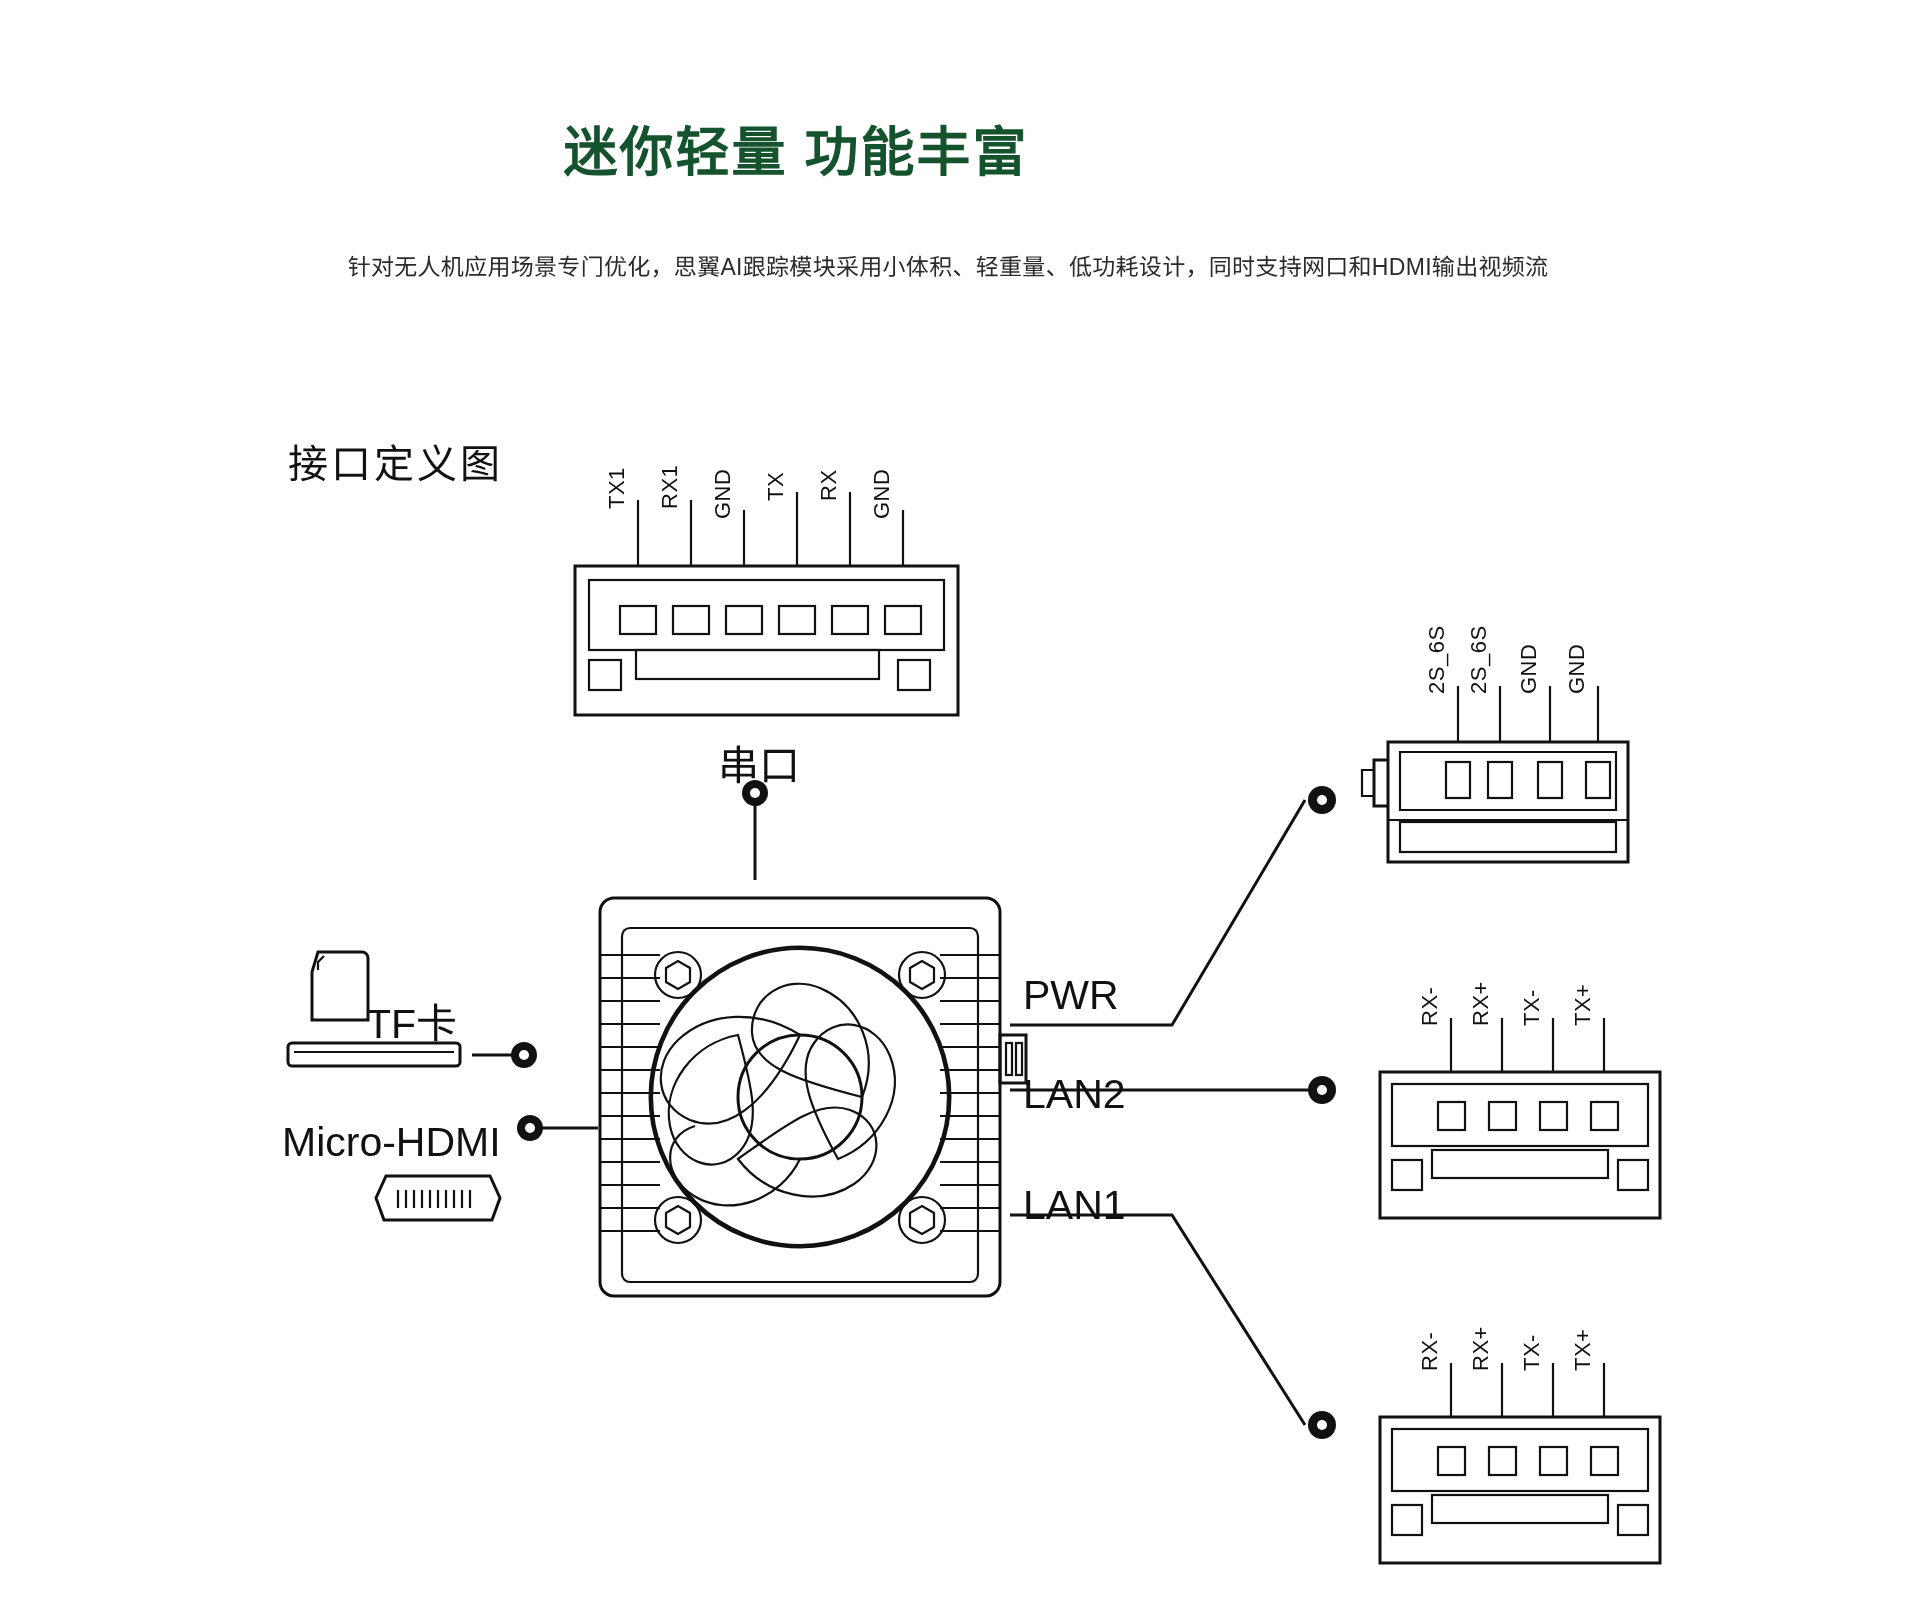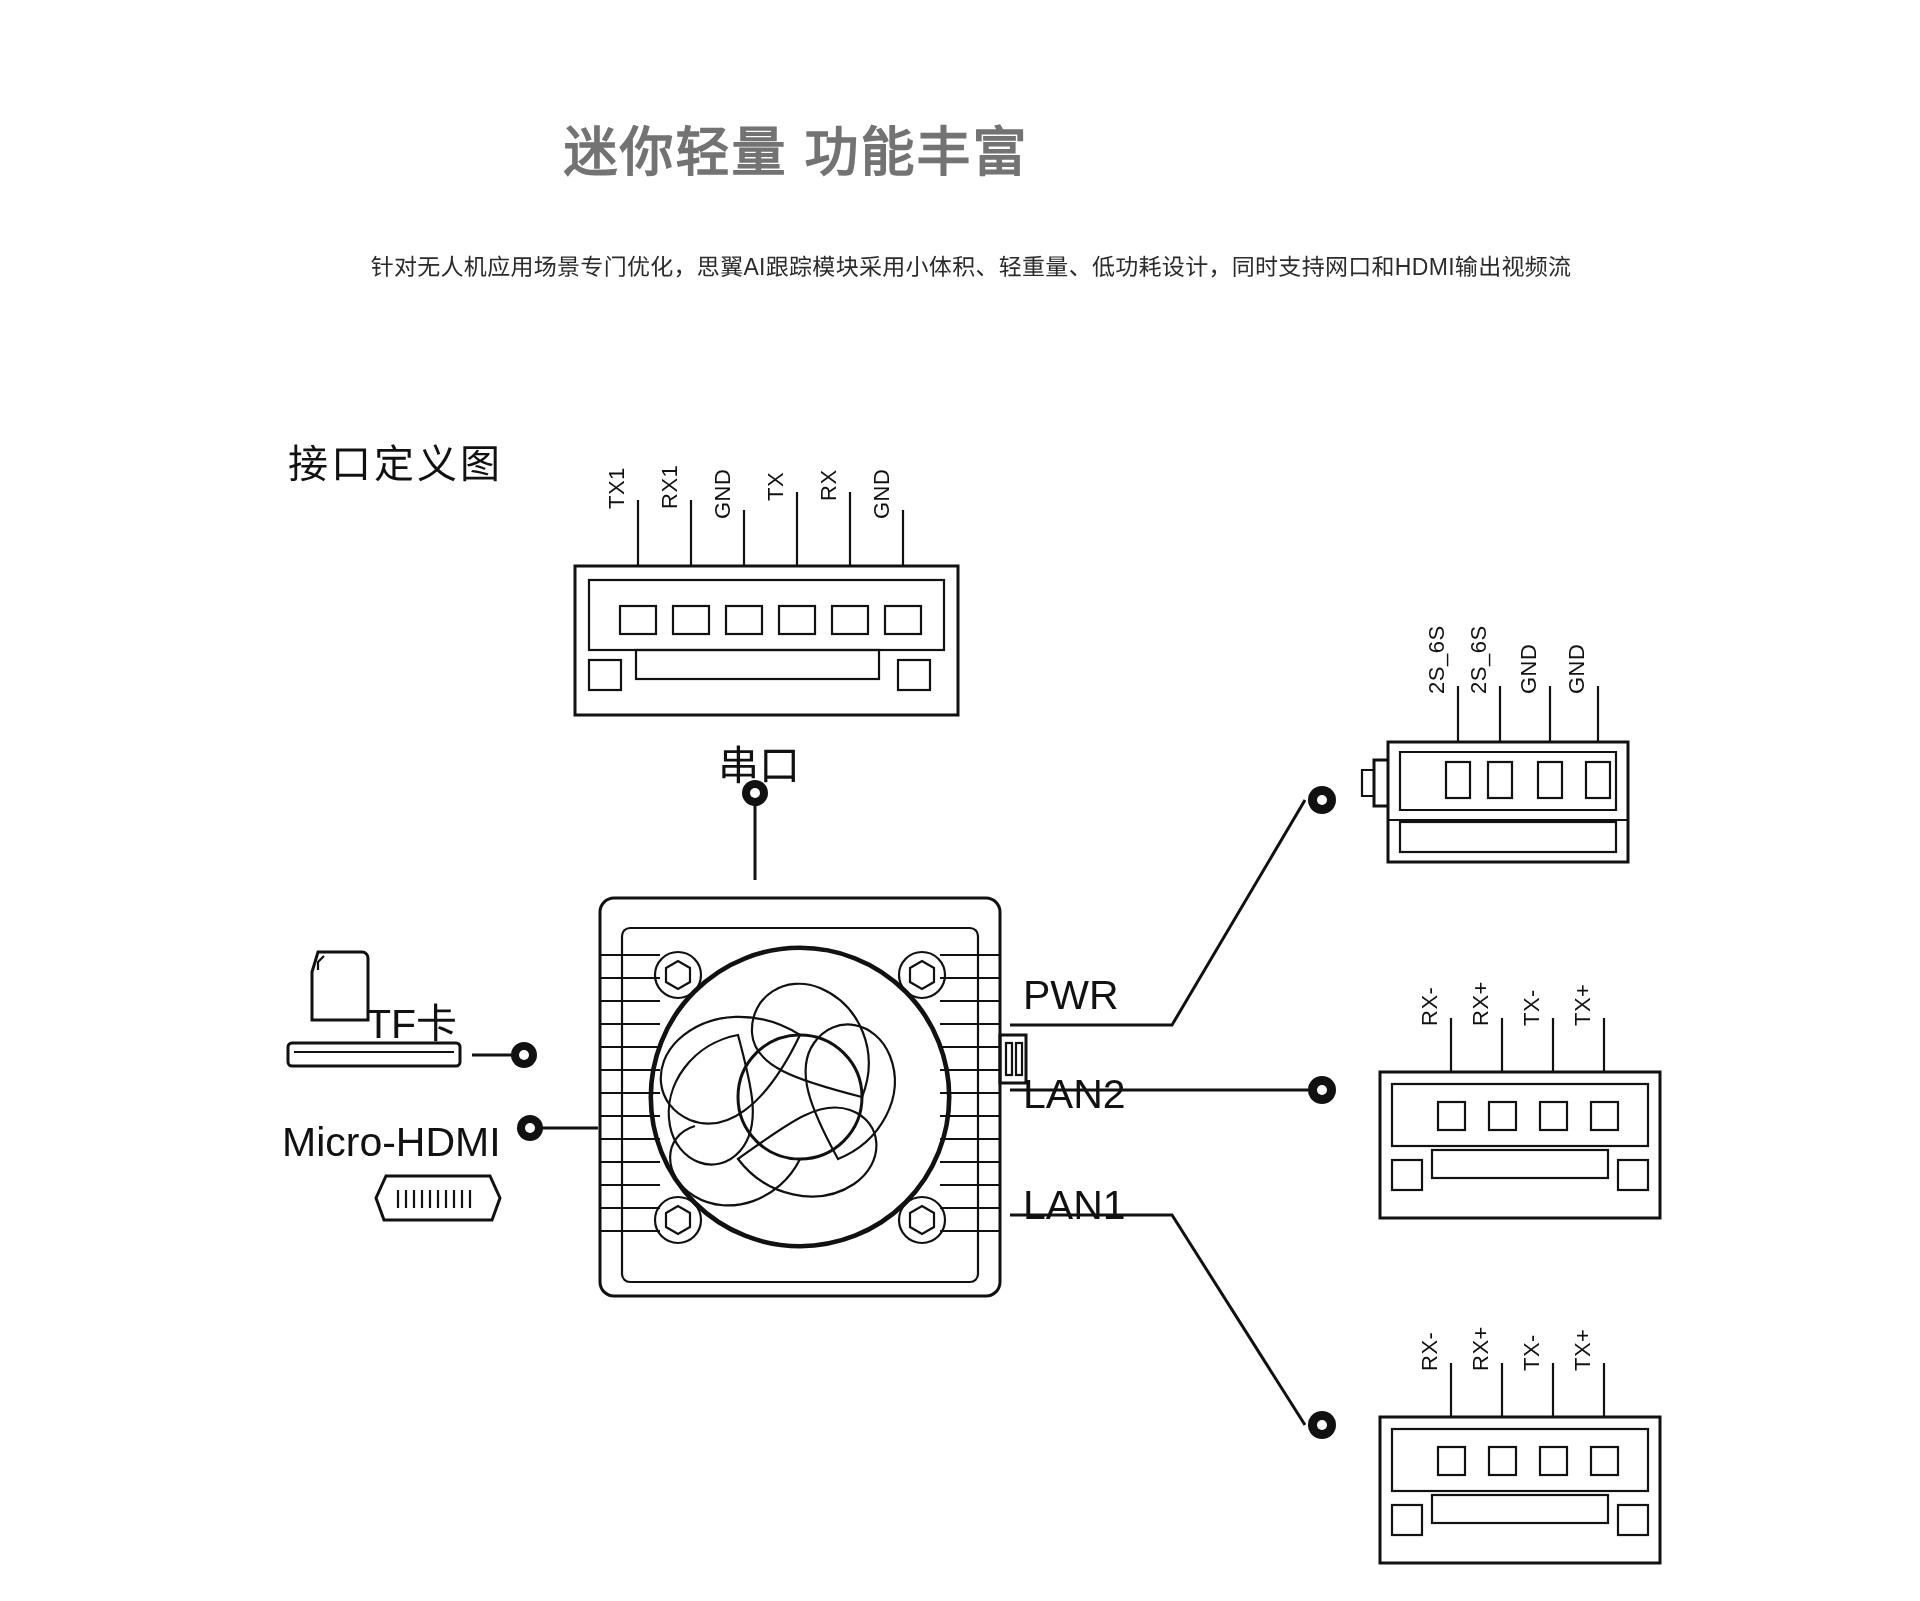--- a/index.html
+++ b/index.html
@@ -19,33 +19,32 @@
   
   .page-title {
     position: absolute;
     top: 108px;
     left: 0;
     width: 1592px;
     text-align: center;
     font-size: 54px;
     font-weight: bold;
     letter-spacing: 2px;
-    color: #737373;
+    color: #14532d;
   }
   .page-subtitle {
     position: absolute;
     top: 248px;
     left: 0;
     width: 1896px;
     text-align: center;
     font-size: 23px;
     font-weight: 500;
     color: #2b2b2b;
     letter-spacing: 0.3px;
-    padding-left: 23px;
   }
 
   
   .section-label {
     position: absolute;
     left: 288px;
     top: 432px;
     font-size: 40px;
     font-weight: normal;
     letter-spacing: 3px;

